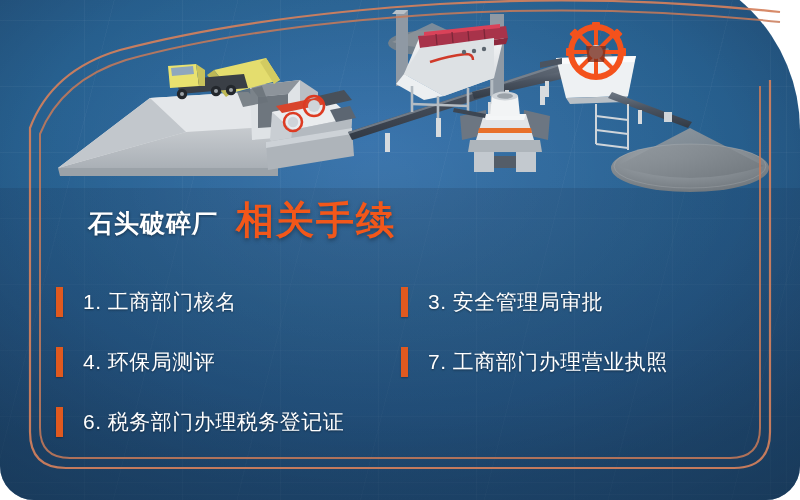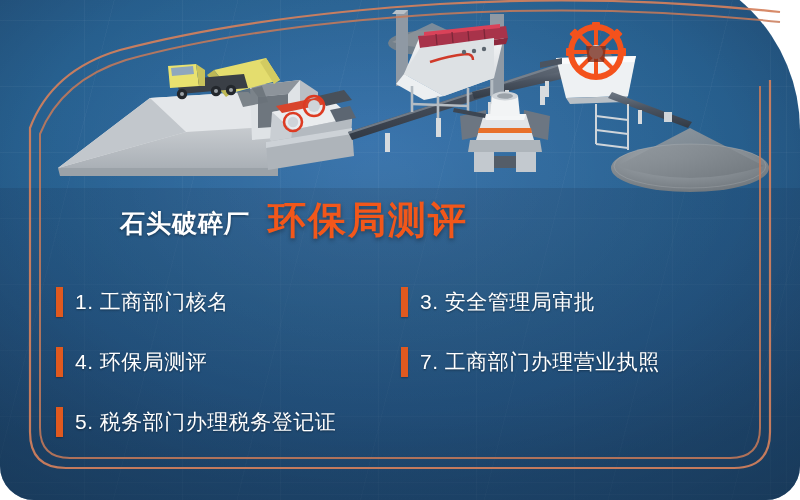--- a/index.html
+++ b/index.html
@@ -52,21 +52,21 @@
 
   
   .accent-svg { position: absolute; left: 0; top: -40px; width: 800px; height: 540px; }
 
   
   .scene { position: absolute; left: 0; top: 0; width: 800px; height: 210px; }
 
   
   .title-row {
     position: absolute; left: 88px; top: 198px;
-    display: flex; align-items: flex-end; gap: 18px; margin-left: 32px;
+    display: flex; align-items: flex-end; gap: 18px;
   }
   .title-white {
     font-size: 25px; font-weight: bold; color: #ffffff;
     letter-spacing: 1px; line-height: 1;
     text-shadow: 0 1px 3px rgba(0,0,0,0.45);
   }
   .title-orange {
     font-size: 38px; font-weight: bold; color: #f2571a;
     letter-spacing: 2px; line-height: 1;
     text-shadow: 0 2px 4px rgba(0,0,0,0.35);
@@ -85,20 +85,21 @@
   .item { display: flex; align-items: center; }
   .bullet {
     width: 7px; height: 30px; background: #e0591f;
     margin-right: 12px; flex: 0 0 auto;
     box-shadow: 0 1px 2px rgba(0,0,0,0.30);
   }
   .item-text {
     font-size: 21px; color: #ffffff; white-space: nowrap;
     letter-spacing: 0.5px;
     text-shadow: 0 1px 2px rgba(0,0,0,0.40);
+    margin-left: 8px;
   }
 </style>
 </head>
 <body>
 
 <div id="stage">
 
   <div class="panel">
     <div class="grid-lines"></div>
     <div class="grid-diag"></div>
@@ -324,21 +325,21 @@
 
     <path d="M0 40 L0 0 L180 0 Q70 0 18 74 Q0 104 0 138 Z" fill="#ffffff" opacity="0"></path>
 
     <path d="M780 52 Q610 34 440 44 Q250 56 120 90 Q52 110 30 168 L30 472 Q30 508 66 508 L734 508 Q770 508 770 472 L770 120" fill="none" stroke="#d4805c" stroke-width="2.2" opacity="0.92"></path>
 
     <path d="M780 62 Q610 44 440 54 Q250 66 126 100 Q62 120 40 174 L40 468 Q40 498 70 498 L730 498 Q760 498 760 468 L760 126" fill="none" stroke="#c97a58" stroke-width="2.0" opacity="0.85"></path>
   </svg>
 
   <div class="title-row">
     <span class="title-white">石头破碎厂</span>
-    <span class="title-orange">环保局测评</span>
+    <span class="title-orange">相关手续</span>
   </div>
 
   <div class="list-grid">
     <div class="item">
       <span class="bullet"></span>
       <span class="item-text">1. 工商部门核名</span>
     </div>
     <div class="item">
       <span class="bullet"></span>
       <span class="item-text">3. 安全管理局审批</span>
@@ -346,17 +347,17 @@
     <div class="item">
       <span class="bullet"></span>
       <span class="item-text">4. 环保局测评</span>
     </div>
     <div class="item">
       <span class="bullet"></span>
       <span class="item-text">7. 工商部门办理营业执照</span>
     </div>
     <div class="item">
       <span class="bullet"></span>
-      <span class="item-text">5. 税务部门办理税务登记证</span>
+      <span class="item-text">6. 税务部门办理税务登记证</span>
     </div>
   </div>
 
 </div>
 
 </body></html>

